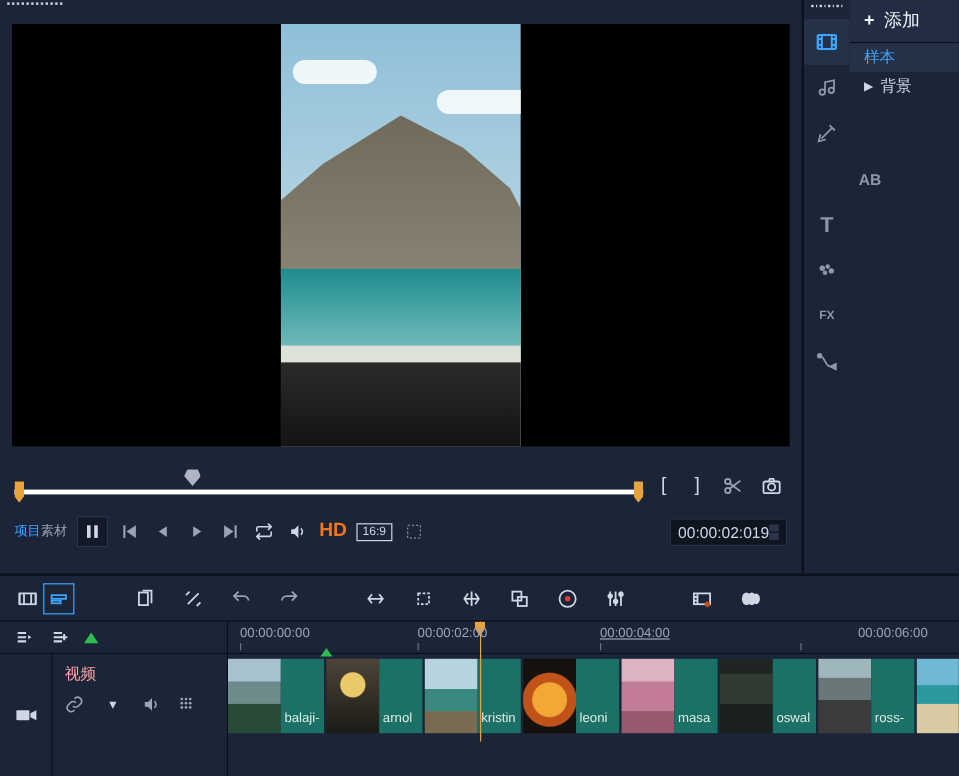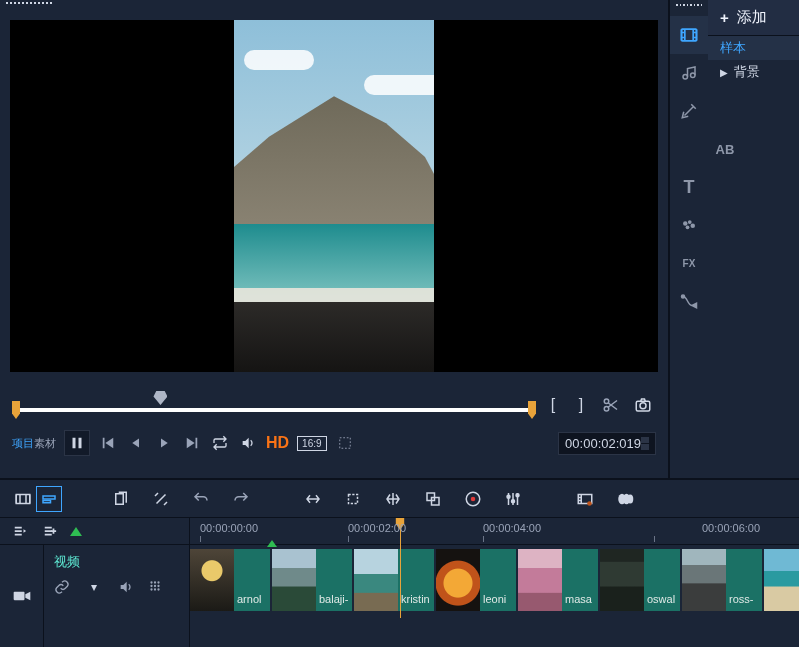--- a/index.html
+++ b/index.html
@@ -66,21 +66,21 @@
   .ruler { flex: 1; position: relative; font-family: Consolas, monospace; font-size: 11px; color: #9aa4b8; }
   .ruler .tick { position: absolute; top: 4px; }
   .ruler .tick::before { content: ""; position: absolute; left: 0; top: 14px; width: 1px; height: 6px; background: #6b7487; }
   .playhead { position: absolute; top: 0; width: 12px; height: 12px; background: #e8a33a; clip-path: polygon(15% 0, 85% 0, 85% 50%, 50% 100%, 15% 50%); }
   .playhead-line { position: absolute; top: 0; width: 1px; height: 100px; background: #e8a33a; }
   .range-marker { position: absolute; top: 22px; width:0; height:0; border-left:5px solid transparent; border-right:5px solid transparent; border-bottom:7px solid #2fbd52; }
 
   .track-row { flex: 1; display: flex; border-top: 1px solid #0b111c; min-height:70px; }
   .track-gutter { width: 44px; display: flex; align-items: center; justify-content: center; color: #cfd6e4; border-right: 1px solid #0b111c; }
   .track-head { width: 146px; border-right: 1px solid #0b111c; padding: 8px 10px; }
-  .track-head .title { font-size: 13px; color: #5eead4; margin-bottom: 8px; }
+  .track-head .title { font-size: 13px; color: #fca5a5; margin-bottom: 8px; }
   .track-head .icons { display: flex; gap: 14px; font-size: 14px; color: #9aa4b8; }
   .clips { flex: 1; display: flex; gap: 2px; padding: 4px 0; overflow: hidden; }
   .clip { height: 62px; display: flex; }
   .clip .thumb { width: 44px; height: 100%; background: #333; }
   .clip .lab { background: #1b7165; color: #dfe9e6; font-size: 11px; display: flex; align-items: flex-end; padding: 2px 3px 6px 3px; width:36px; overflow:hidden; }
   .thumb.sunset { background: radial-gradient(circle at 50% 35%, #e9c96a 0 10px, transparent 11px), linear-gradient(#4e4538, #1b1a16); }
   .thumb.snow { background: linear-gradient(#a9c2d0 30%, #6f8a8a 31% 60%, #2a4a38 61%); }
   .thumb.coast { background: linear-gradient(#b7d3df 40%, #3a887f 41% 70%, #786b52 71%); }
   .thumb.fire { background: radial-gradient(circle at 50% 55%, #f3a836 0 14px, #c0531a 15px 22px, #151210 23px); }
   .thumb.straw { background: linear-gradient(#ddb3c3 30%, #c37b9a 31% 70%, #97596f 71%); }
@@ -378,22 +378,22 @@
               </svg>
         </div>
         <div class="tri-up"></div>
       </div>
       <div class="ruler" id="ruler">
         <div class="playhead" id="playhead" style="left: 204px;"></div>
         <div class="playhead-line" id="playhead-line" style="left: 210px;"></div>
         <div class="range-marker" id="range-marker" style="left: 77px;"></div>
       <div class="tick" style="left: 10px;">00:00:00:00</div>
             <div class="tick" style="left: 158px;">00:00:02:00</div>
-            <div class="tick" style="left: 293px;">00:00:04:00</div>
-            <div class="tick" style="left: 464px; padding-left: 48px;">00:00:06:00</div>
+            <div class="tick" style="left: 310px; text-decoration: underline;">00:00:04:00</div>
+            <div class="tick" style="left: 477px; padding-left: 48px;">00:00:06:00</div>
           </div>
     </div>
 
     <div class="track-row">
       <div class="track-gutter">
         <svg viewBox="0 0 24 24" width="20" height="20" fill="#cfd6e4">
               <rect x="2" y="7" width="13" height="10" rx="1"></rect>
               <polygon points="16,10 22,7 22,17 16,14"></polygon>
             </svg>
       </div>
@@ -422,26 +422,26 @@
                   <circle cx="12" cy="8" r="1.3"></circle>
                   <circle cx="4" cy="12" r="1.3"></circle>
                   <circle cx="8" cy="12" r="1.3"></circle>
                   <circle cx="12" cy="12" r="1.3"></circle>
                 </svg>
           </span>
         </div>
       </div>
       <div class="clips" id="clips">
             <div class="clip">
+              <div class="thumb snow"></div>
+              <div class="lab">balaji-</div>
+            </div>
+            <div class="clip">
               <div class="thumb sunset"></div>
               <div class="lab">arnol</div>
-            </div>
-            <div class="clip">
-              <div class="thumb snow"></div>
-              <div class="lab">balaji-</div>
             </div>
             <div class="clip">
               <div class="thumb coast"></div>
               <div class="lab">kristin</div>
             </div>
             <div class="clip">
               <div class="thumb fire"></div>
               <div class="lab">leoni</div>
             </div>
             <div class="clip">

